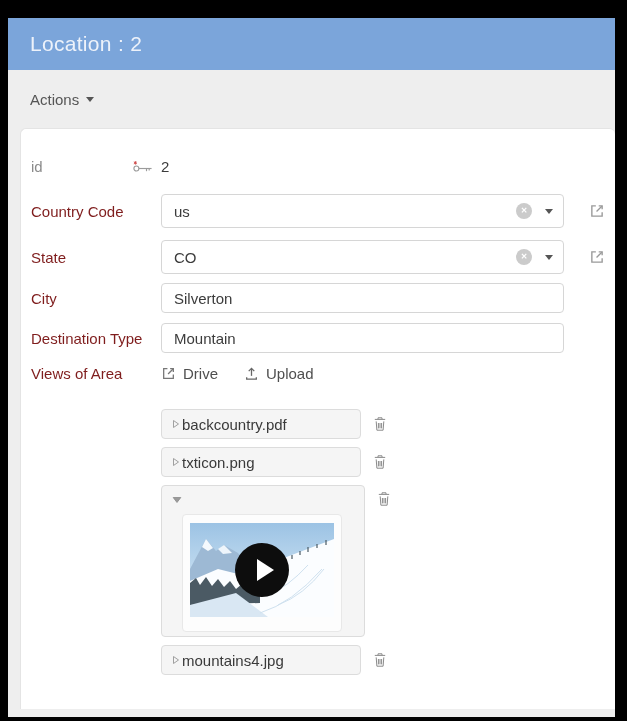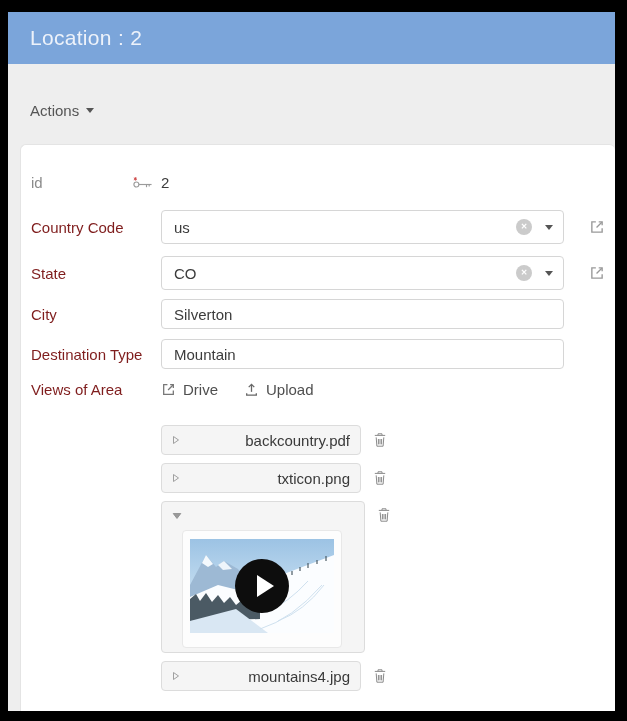--- a/index.html
+++ b/index.html
@@ -3,26 +3,26 @@
 <meta charset="utf-8">
 <style>
   * { margin:0; padding:0; box-sizing:border-box; }
   html,body { width:627px; height:721px; }
   body {
     font-family:"Liberation Sans", sans-serif;
     background:#000;
     overflow:hidden;
   }
   .screen { position:relative; width:627px; height:721px; background:#000; }
-  .page { position:absolute; left:8px; top:12px; width:607px; height:699px; background:#eeeeee; overflow:hidden; }
+  .page { position:absolute; left:8px; top:18px; width:607px; height:699px; background:#eeeeee; overflow:hidden; }
 
   .app-header { height:52px; background:#7BA5DA; display:flex; align-items:center; padding-left:22px; }
   .app-title { color:#EDF2FA; font-size:21px; font-weight:400; letter-spacing:.3px; }
 
-  .actions-bar { height:68px; display:flex; align-items:center; padding-left:22px;margin-top:12px; }
+  .actions-bar { height:58px; display:flex; align-items:center; padding-left:22px; }
   .actions-btn { display:inline-flex; align-items:center; gap:7px; color:#555; font-size:15px; cursor:pointer; }
   .caret-down { width:0; height:0; border-left:4px solid transparent; border-right:4px solid transparent; border-top:5px solid #555; }
 
   .card {
     margin-left:12px; width:595px; height:581px;
     background:#fff; border:1px solid #e4e4e4; border-bottom:none; border-right:none;
     border-radius:6px 6px 0 0;
     padding:22px 0 0 10px;
   }
 
@@ -47,21 +47,21 @@
 
   .views-row { height:22px; margin-bottom:22px; align-items:flex-start; }
   .link-btn { display:inline-flex; align-items:center; gap:7px; color:#4f4f4f; font-size:15px; cursor:pointer; }
   .upload-btn { margin-left:26px; }
 
   .file-list { margin-left:130px; }
   .file-row { display:flex; align-items:center; margin-bottom:8px; }
   .file-row.expanded-row { align-items:flex-start; }
   .file-item { width:200px; background:#f5f5f5; border:1px solid #dcdcdc; border-radius:4px; }
   .file-item.expanded { width:204px; padding-bottom:4px; }
-  .file-item-header { height:28px; display:flex; align-items:center; padding:0 10px; gap:2px; cursor:pointer;justify-content:space-between; }
+  .file-item-header { height:28px; display:flex; align-items:center; padding:0 10px; gap:2px; cursor:pointer; }
   .file-name { color:#3a3a3a; font-size:15px; white-space:nowrap; }
   .trash-btn { margin-left:12px; display:flex; cursor:pointer; }
   .file-row.expanded-row .trash-btn { margin-top:6px; }
 
   .video-panel { width:160px; height:118px; margin-left:20px; background:#fdfdfd; border:1px solid #e8e8e8; border-radius:4px; }
   .video-thumb { position:relative; width:144px; height:94px; margin:8px auto 0; overflow:hidden; }
   .play-btn { position:absolute; left:50%; top:50%; transform:translate(-50%,-50%); width:54px; height:54px; border-radius:50%; background:#0d0d0d; display:flex; align-items:center; justify-content:center; cursor:pointer; }
   .play-tri { width:0; height:0; border-top:11px solid transparent; border-bottom:11px solid transparent; border-left:17px solid #fff; margin-left:6px; }
 
   svg { display:block; }

